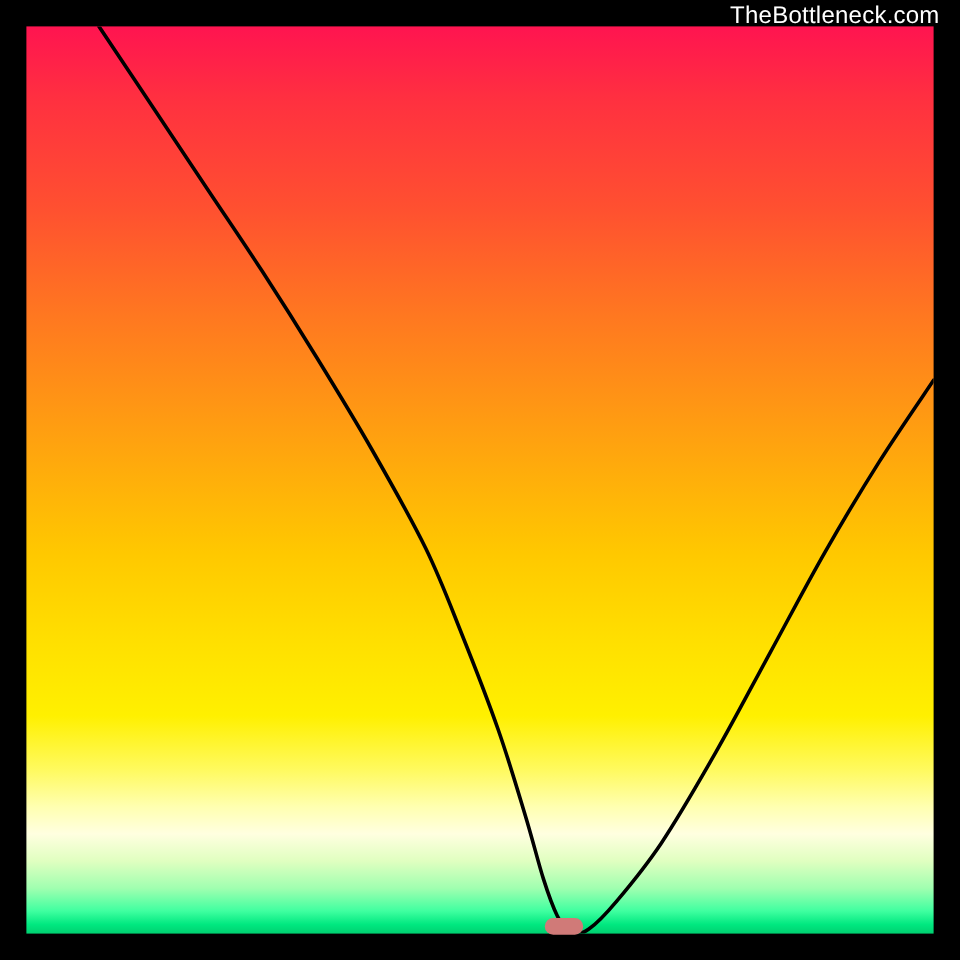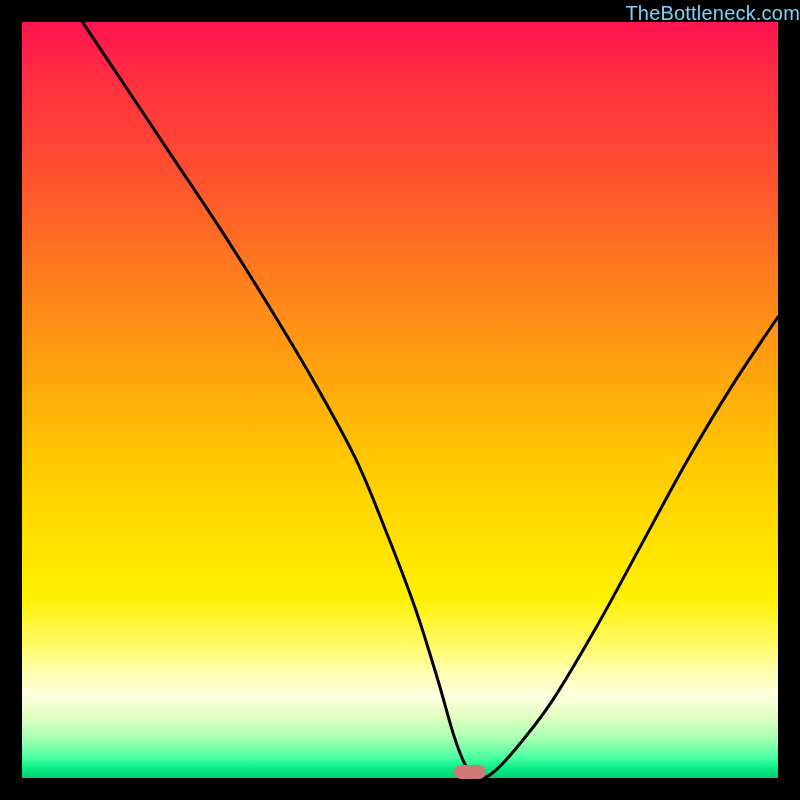--- a/index.html
+++ b/index.html
@@ -31,25 +31,25 @@
       #e0ffc0 92%,
       #a0ffb0 95%,
       #40ffa0 97.5%,
       #00e880 99%,
       #00d070 100%
     );
   }
   .watermark {
     position: absolute;
     top: 2px;
-    right: 0;
+    right: 17px;
     font-family: Arial, Helvetica, sans-serif;
     font-size: 20px;
     font-weight: 400;
-    color: #7dd3fc;
+    color: #ffffff;
     letter-spacing: 0.2px;
   }
   svg.overlay {
     position: absolute;
     left: 0;
     top: 0;
     width: 756px;
     height: 756px;
   }
   .marker {

